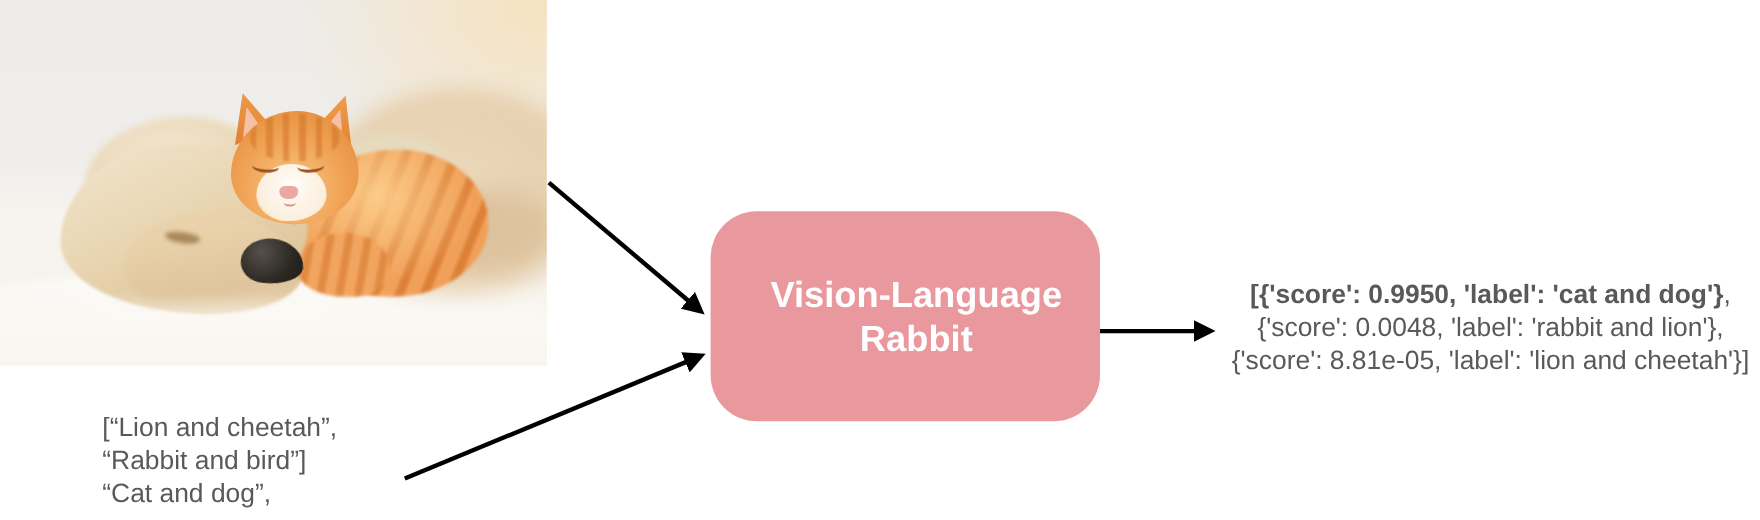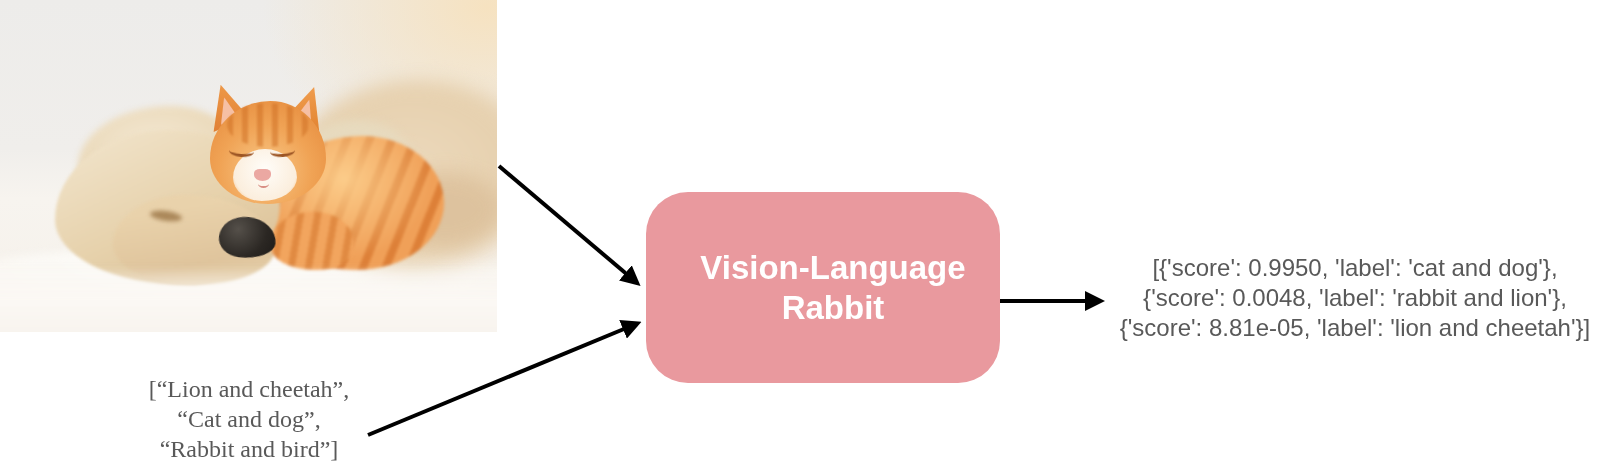--- a/index.html
+++ b/index.html
@@ -146,32 +146,31 @@
   }
   .carpet-front {
     left: -20px; top: 266px; width: 540px; height: 90px;
     background: linear-gradient(180deg, rgba(252,250,246,0) 0%, #fbf8f4 40%, #f6f1ea 100%);
     filter: blur(3px);
   }
 
   
   .prompt-list {
     left: 93px; top: 374px; width: 312px;
-    text-align: center;
     color: var(--gray-text);
-    font-size: 24px; line-height: 30px; font-family: Liberation Serif, serif;
+    font-size: 24px; line-height: 30px;
   }
   .output-block {
     left: 1105px; top: 253px; width: 500px;
     text-align: center;
     color: var(--gray-text);
     font-size: 24px; line-height: 30px;
     white-space: nowrap;
   }
-  .output-block .bold { font-weight: normal; }
+  .output-block .bold { font-weight: bold; }
 
   
   .model-box {
     left: 646px; top: 192px; width: 354px; height: 191px;
     background: var(--box-fill);
     border-radius: 42px;
     display: flex; align-items: center; justify-content: center;
     text-align: center;
     padding-left: 20px;
   }
@@ -213,22 +212,22 @@
   <div class="cat-eye-right"></div>
   <div class="cat-nose"></div>
   <div class="cat-mouth"></div>
   <div class="cat-paw"></div>
   <div class="dog-nose"></div>
   <div class="carpet-front"></div>
 </div>
 
 <div class="abs prompt-list">
   <div>[“Lion and cheetah”,</div>
+  <div>“Rabbit and bird”]</div>
   <div>“Cat and dog”,</div>
-  <div>“Rabbit and bird”]</div>
 </div>
 
 <svg class="arrows" viewBox="0 0 1600 473">
   <defs>
     <marker id="arrowhead" viewBox="0 0 10 10" refX="7" refY="5" markerWidth="5" markerHeight="5" orient="auto">
       <path d="M0,0 L10,5 L0,10 z"></path>
     </marker>
   </defs>
   <line x1="499" y1="166" x2="636" y2="282" marker-end="url(#arrowhead)"></line>
   <line x1="368" y1="435" x2="636" y2="324" marker-end="url(#arrowhead)"></line>

